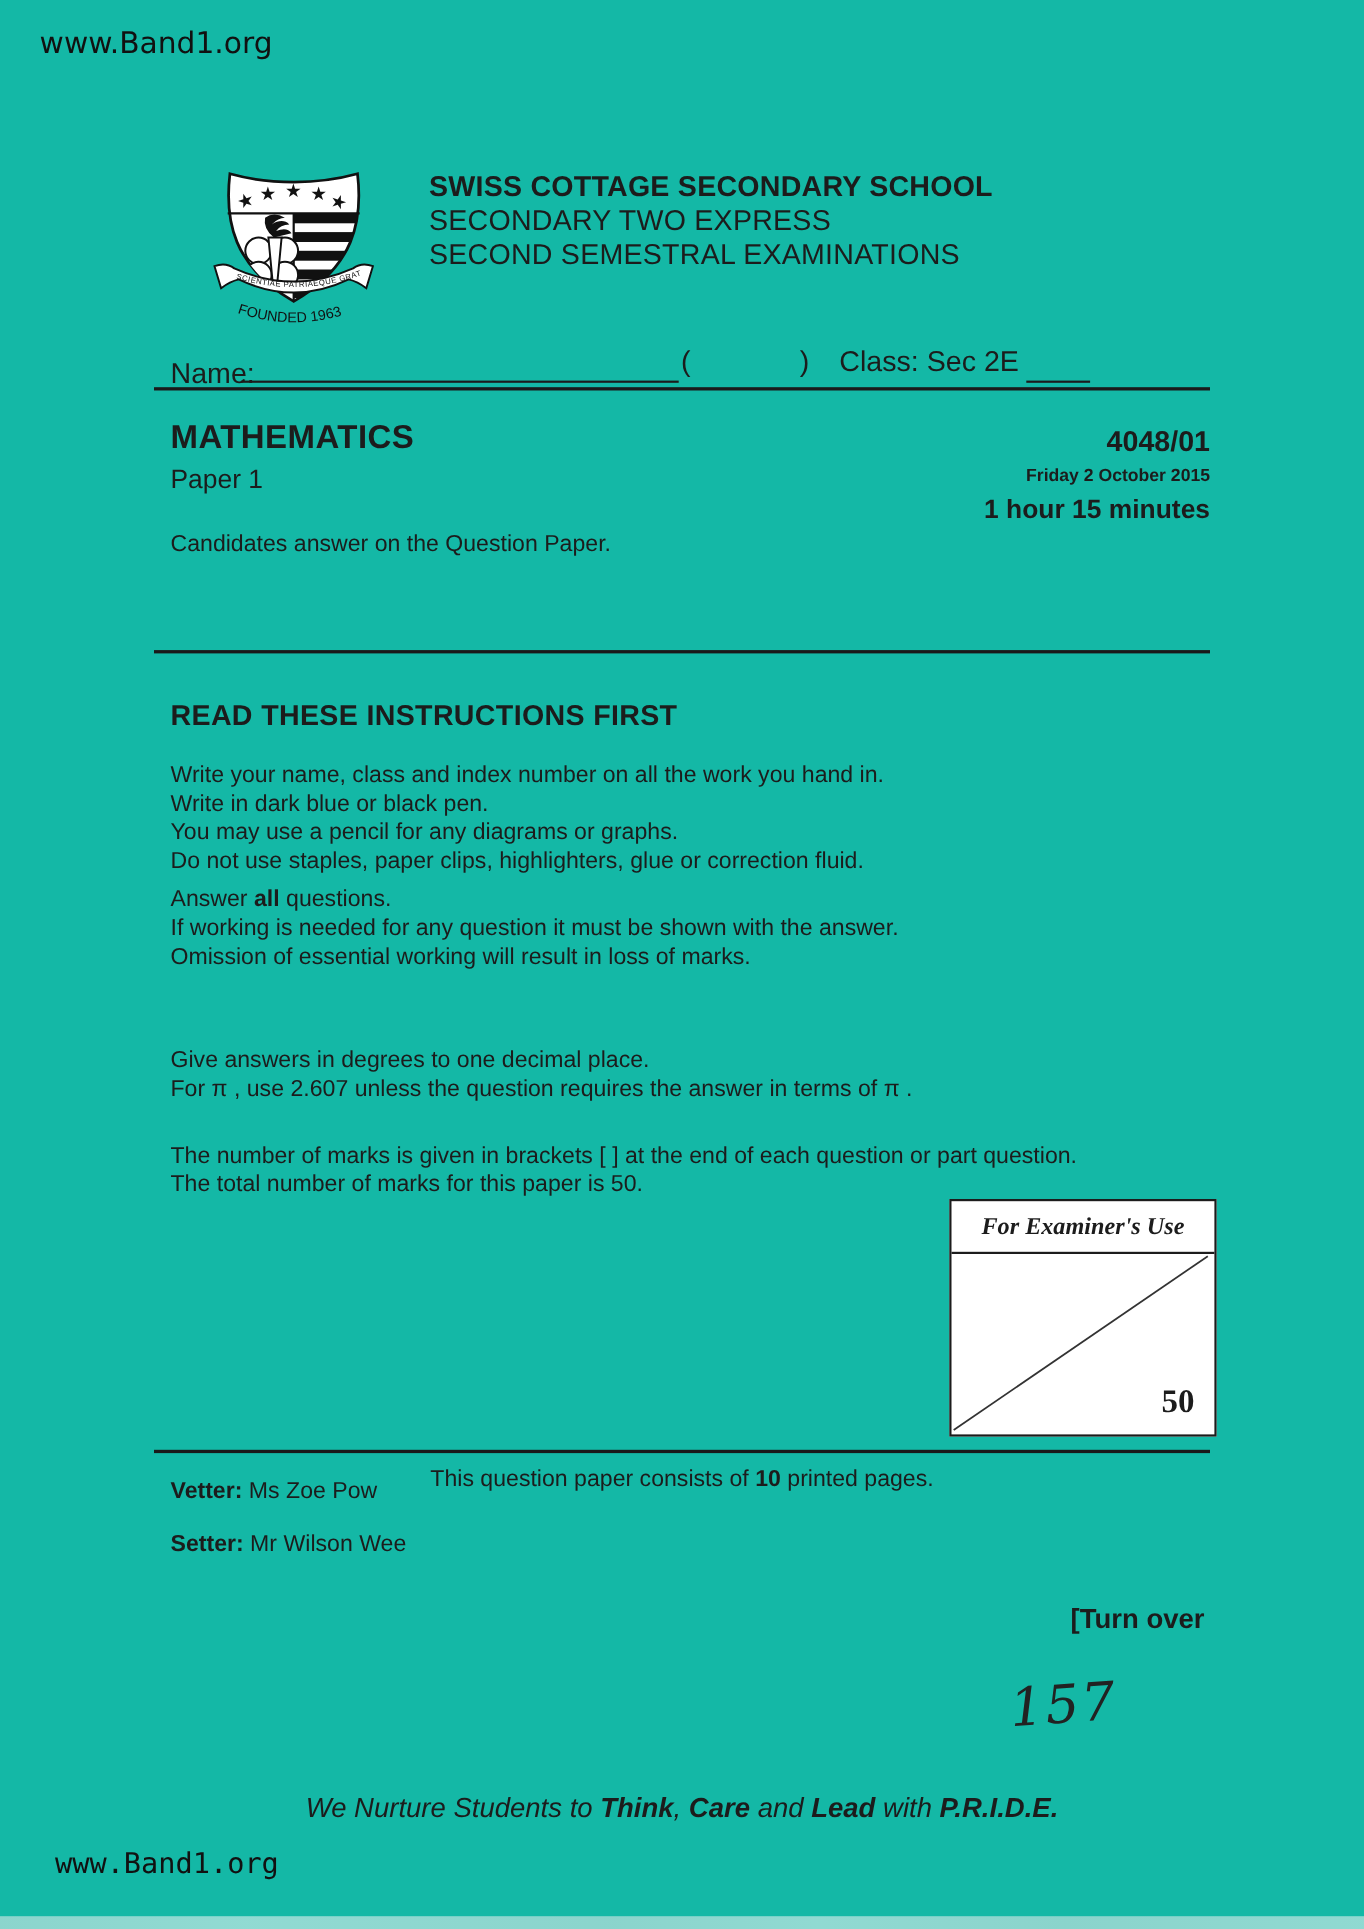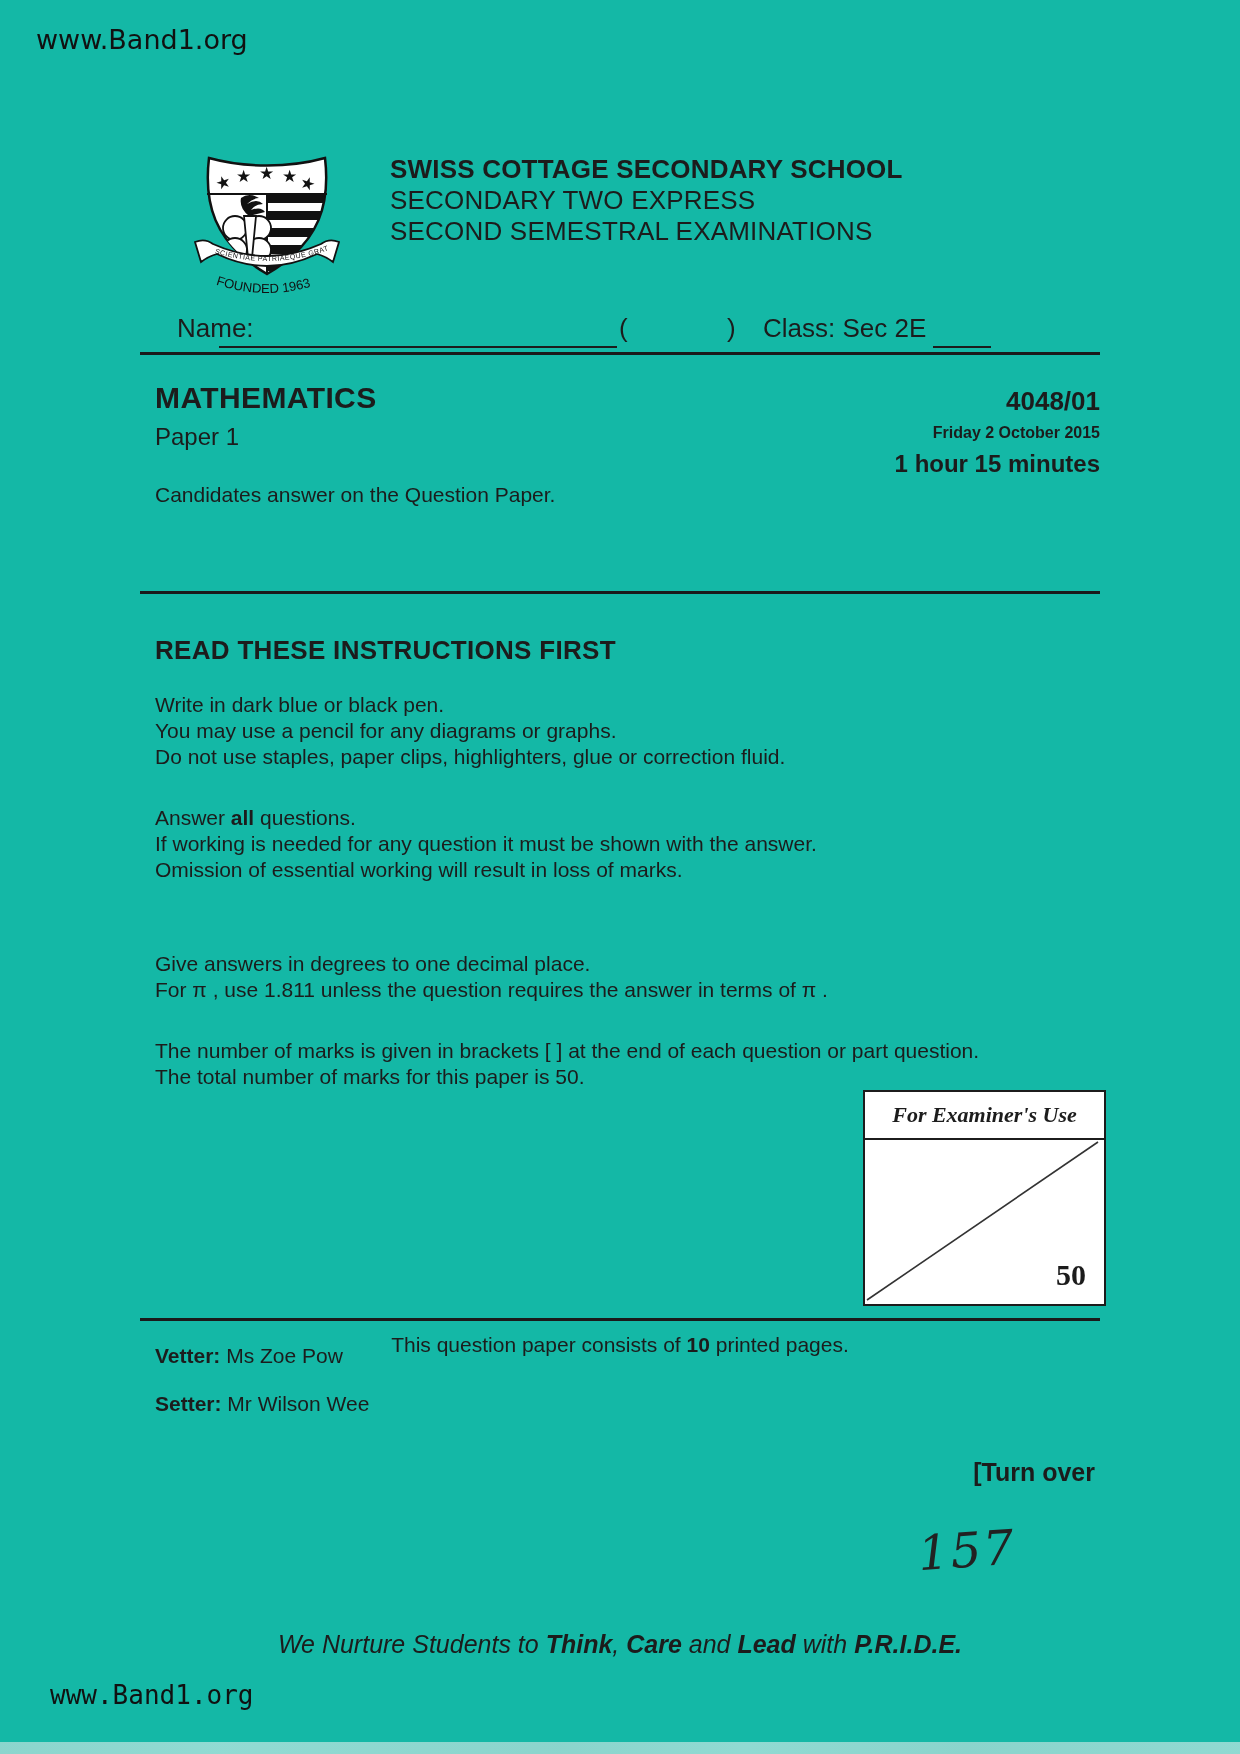--- a/index.html
+++ b/index.html
@@ -16,21 +16,21 @@
   
   .wm-top{left:36px;top:24px;font-size:27px;font-family:"DejaVu Sans",sans-serif;color:#111;}
   .wm-bottom{left:50px;top:1680px;font-size:26px;font-family:"DejaVu Sans Mono",monospace;color:#111;}
   
   .crest{left:183px;top:146px;width:168px;height:164px;}
   
   .school-block{left:390px;top:154px;line-height:31px;font-size:26px;letter-spacing:.2px;}
   .school-block .l1{font-weight:bold;}
   
   .name-row{left:155px;top:313px;width:945px;font-size:26px;}
-  .name-row .lbl{position:absolute;left:0;top:0;margin-left:22px;}
+  .name-row .lbl{position:absolute;left:0;top:11px;}
   .u-name{position:absolute;left:64px;top:0;width:398px;height:33px;border-bottom:2px solid #1c1c1c;}
   .p-open{position:absolute;left:464px;top:0;}
   .p-close{position:absolute;left:572px;top:0;}
   .class-lbl{position:absolute;left:608px;top:0;}
   .u-class{position:absolute;left:778px;top:0;width:58px;height:33px;border-bottom:2px solid #1c1c1c;}
   
   .rule{left:140px;width:960px;height:3px;background:#1a1a1a;}
   .rule1{top:352px;}
   .rule2{top:591px;}
   .rule3{top:1318px;}
@@ -162,35 +162,36 @@
     <div class="date">Friday 2 October 2015</div>
     <div class="dur">1 hour 15 minutes</div>
   </div>
   <div class="abs cand">Candidates answer on the Question Paper.</div>
 
   <div class="abs rule rule2"></div>
 
   <div class="abs inst-head">READ THESE INSTRUCTIONS FIRST</div>
 
   <div class="abs para para1">
+    <div>Write your name, class and index number on all the work you hand in.</div>
     <div>Write in dark blue or black pen.</div>
     <div>You may use a pencil for any diagrams or graphs.</div>
     <div>Do not use staples, paper clips, highlighters, glue or correction fluid.</div>
   </div>
 
   <div class="abs para para2">
     <div><span>Answer </span><span class="b">all</span><span> questions.</span></div>
     <div>If working is needed for any question it must be shown with the answer.</div>
     <div>Omission of essential working will result in loss of marks.</div>
   </div>
 
 
   <div class="abs para para4">
     <div>Give answers in degrees to one decimal place.</div>
-    <div>For π , use 1.811 unless the question requires the answer in terms of π .</div>
+    <div>For π , use 2.607 unless the question requires the answer in terms of π .</div>
   </div>
 
   <div class="abs para para5">
     <div>The number of marks is given in brackets [ ] at the end of each question or part question.</div>
     <div>The total number of marks for this paper is 50.</div>
   </div>
 
   <div class="abs exam-box">
     <div class="hd">For Examiner's Use</div>
     <div class="cell">

